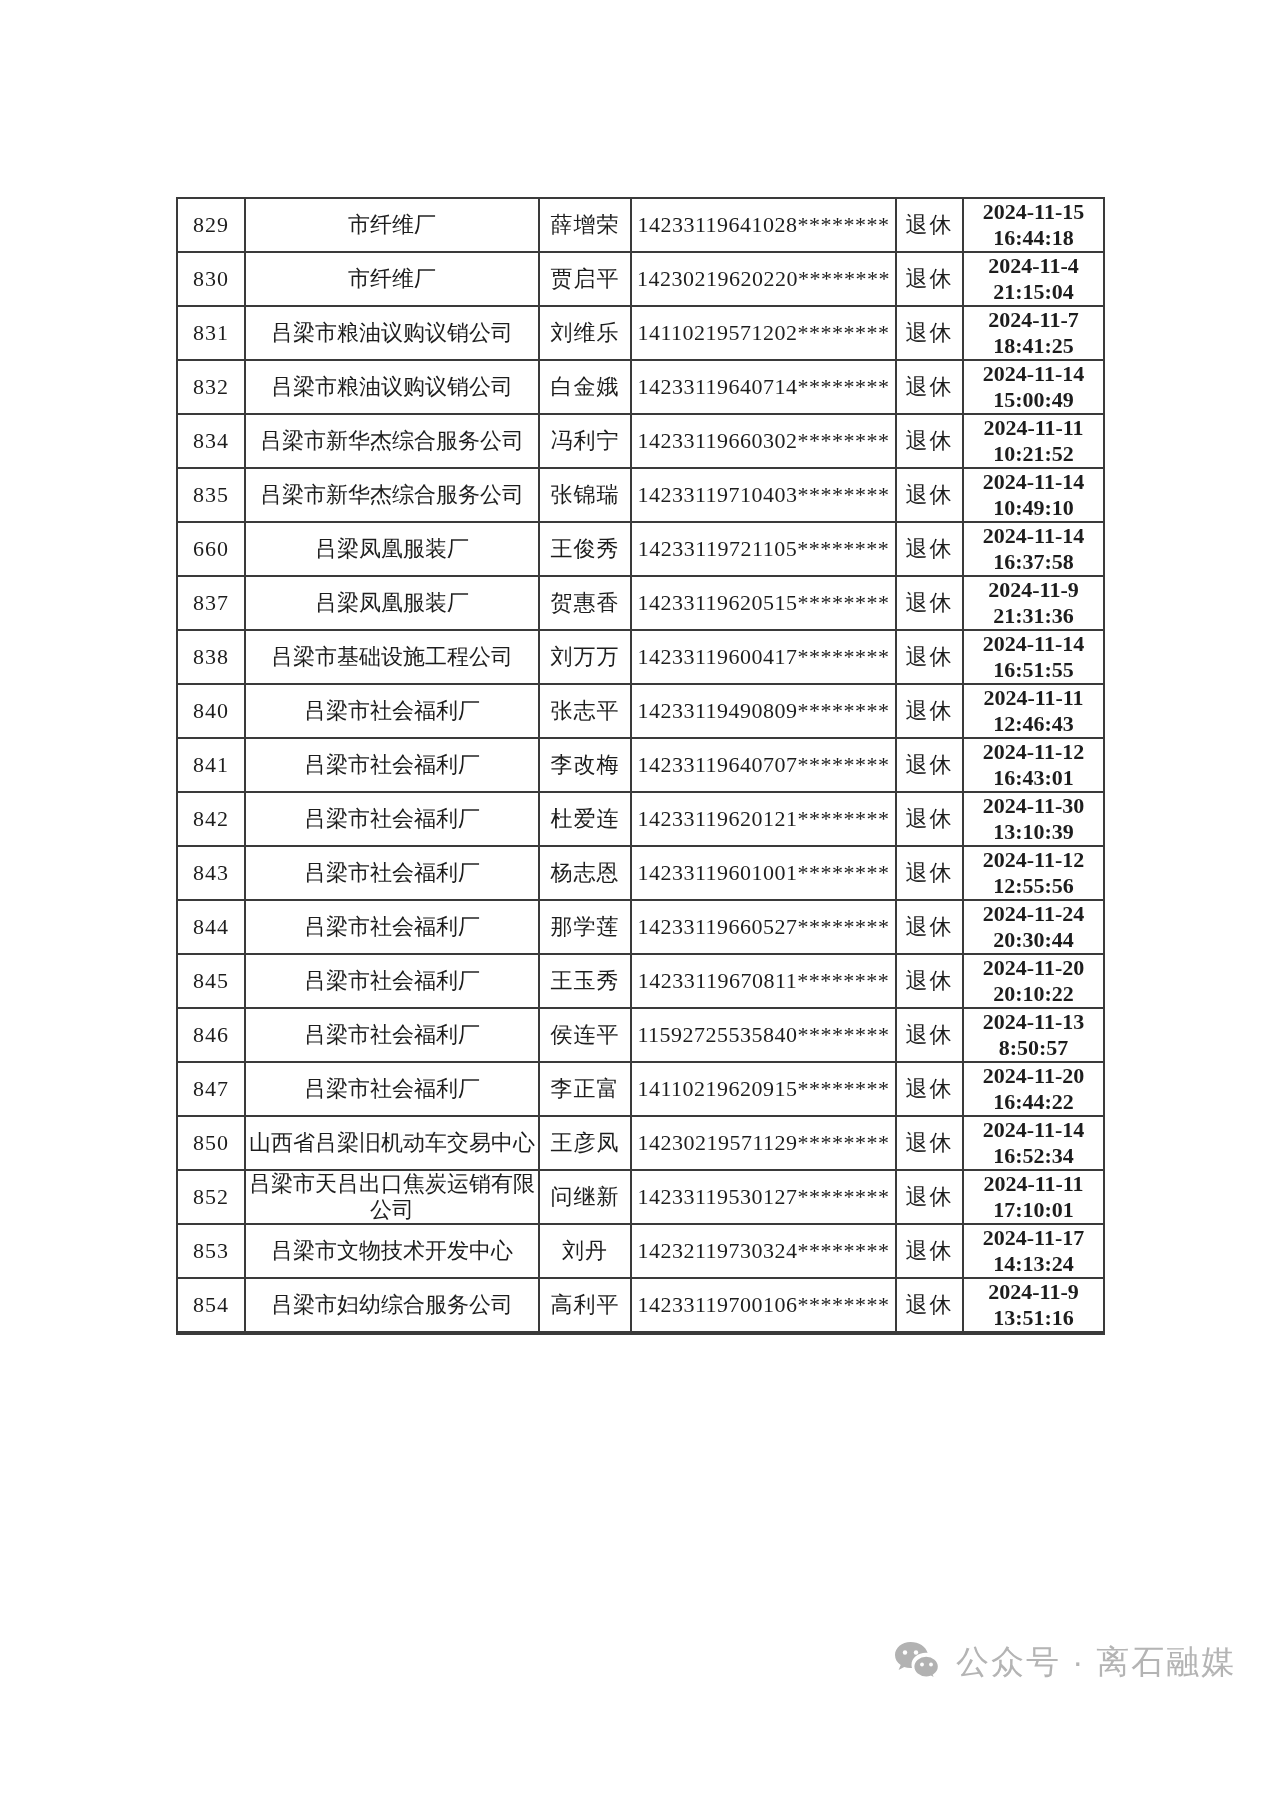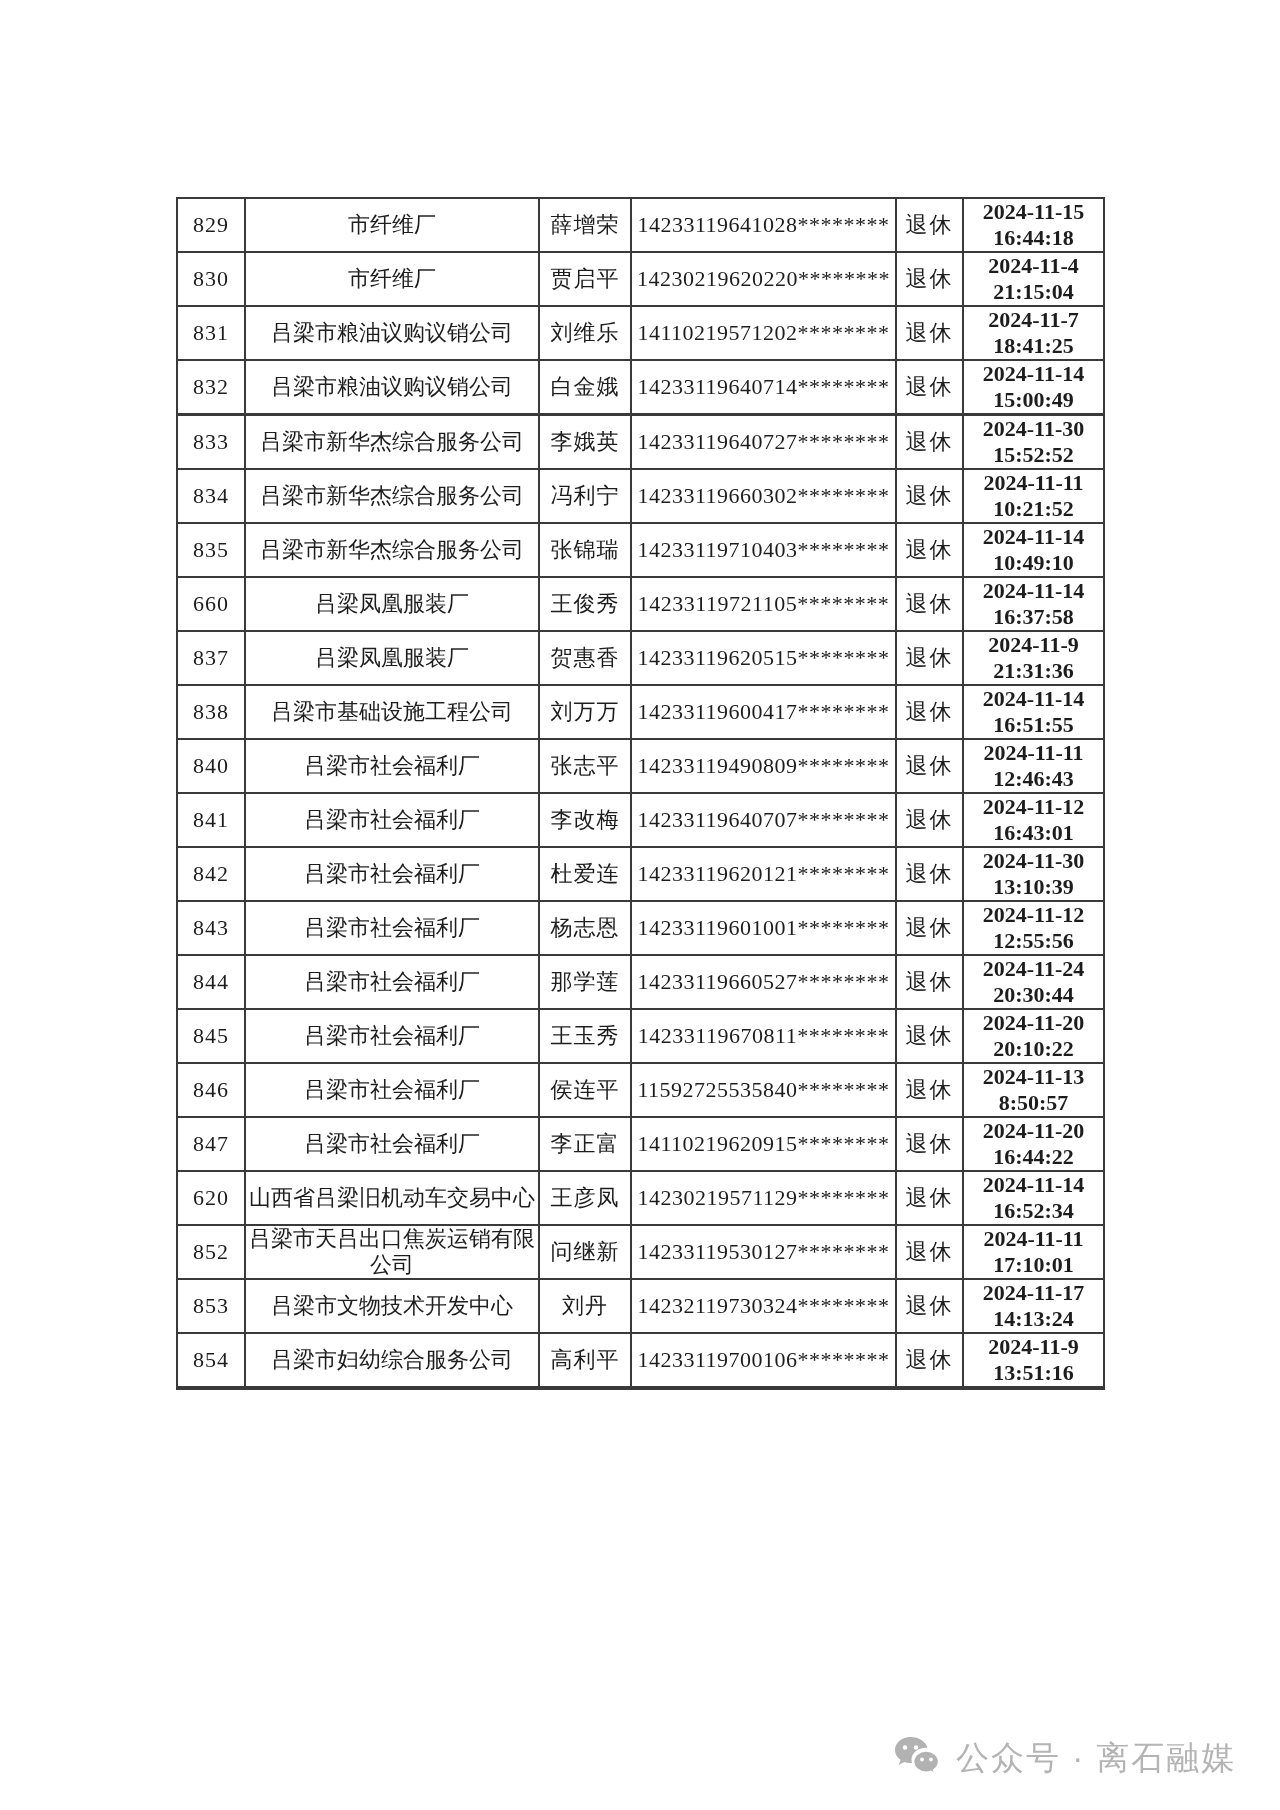--- a/index.html
+++ b/index.html
@@ -58,24 +58,24 @@
   }
   td.c-date {
     font-size: 20px;
     line-height: 25px;
     padding: 2px 0;
     font-weight: bold;
   }
   .footer {
     position: absolute;
     left: 893px;
-    top: 1729px;
+    top: 1640px;
     height: 52px;
     display: flex;
-    align-items: flex-end;
+    align-items: flex-start;
     gap: 11px;
   }
   .wx-icon {
     display: inline-flex;
     width: 52px;
     height: 46px;
   }
   .footer-text {
     color: #b4b4b4;
     font-size: 33px;
@@ -140,31 +140,20 @@
     <td class="c-company">吕梁市粮油议购议销公司</td>
     <td class="c-name">白金娥</td>
     <td class="c-id">14233119640714********</td>
     <td class="c-status">退休</td>
     <td class="c-date">
       <div>2024-11-14</div>
       <div>15:00:49</div>
     </td>
   </tr>
 
-  <tr class="thick-top">
-    <td class="c-no">833</td>
-    <td class="c-company">吕梁市新华杰综合服务公司</td>
-    <td class="c-name">李娥英</td>
-    <td class="c-id">14233119640727********</td>
-    <td class="c-status">退休</td>
-    <td class="c-date">
-      <div>2024-11-30</div>
-      <div>15:52:52</div>
-    </td>
-  </tr>
 
   <tr>
     <td class="c-no">834</td>
     <td class="c-company">吕梁市新华杰综合服务公司</td>
     <td class="c-name">冯利宁</td>
     <td class="c-id">14233119660302********</td>
     <td class="c-status">退休</td>
     <td class="c-date">
       <div>2024-11-11</div>
       <div>10:21:52</div>
@@ -312,21 +301,21 @@
     <td class="c-status">退休</td>
     <td class="c-date">
       <div>2024-11-20</div>
       <div>16:44:22</div>
     </td>
   </tr>
 
 
 
   <tr>
-    <td class="c-no">620</td>
+    <td class="c-no">850</td>
     <td class="c-company">山西省吕梁旧机动车交易中心</td>
     <td class="c-name">王彦凤</td>
     <td class="c-id">14230219571129********</td>
     <td class="c-status">退休</td>
     <td class="c-date">
       <div>2024-11-14</div>
       <div>16:52:34</div>
     </td>
   </tr>
 

